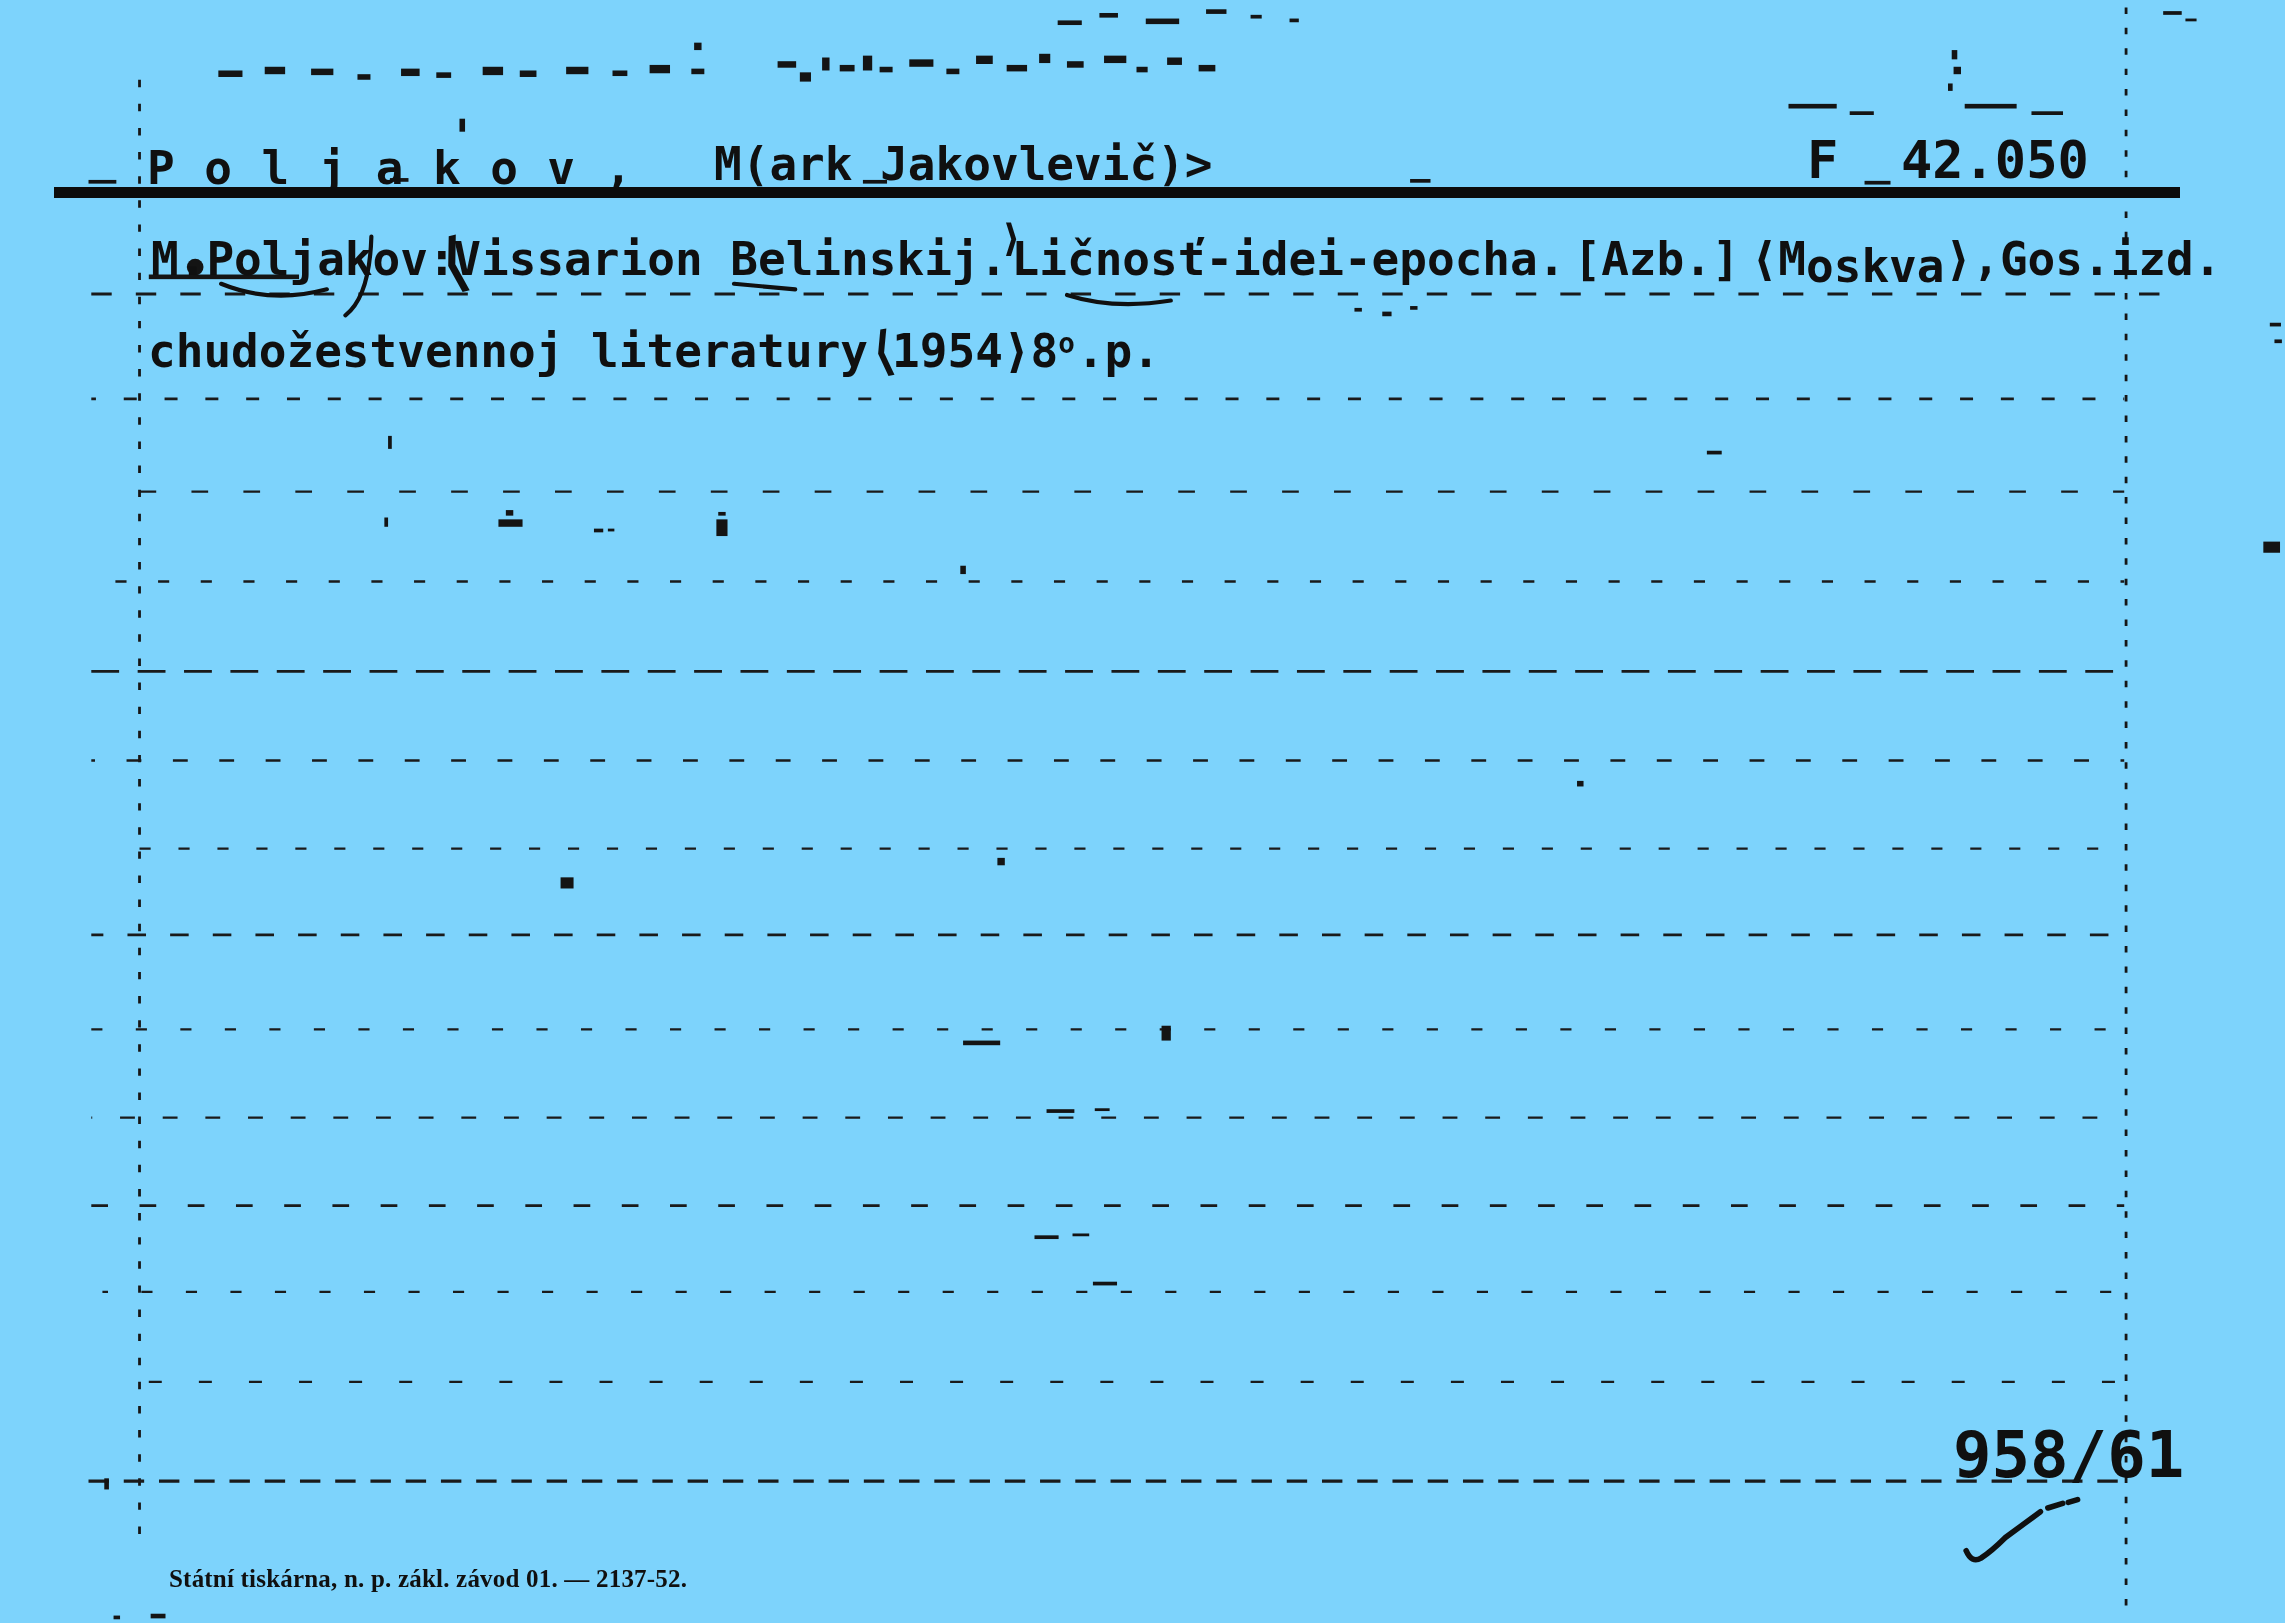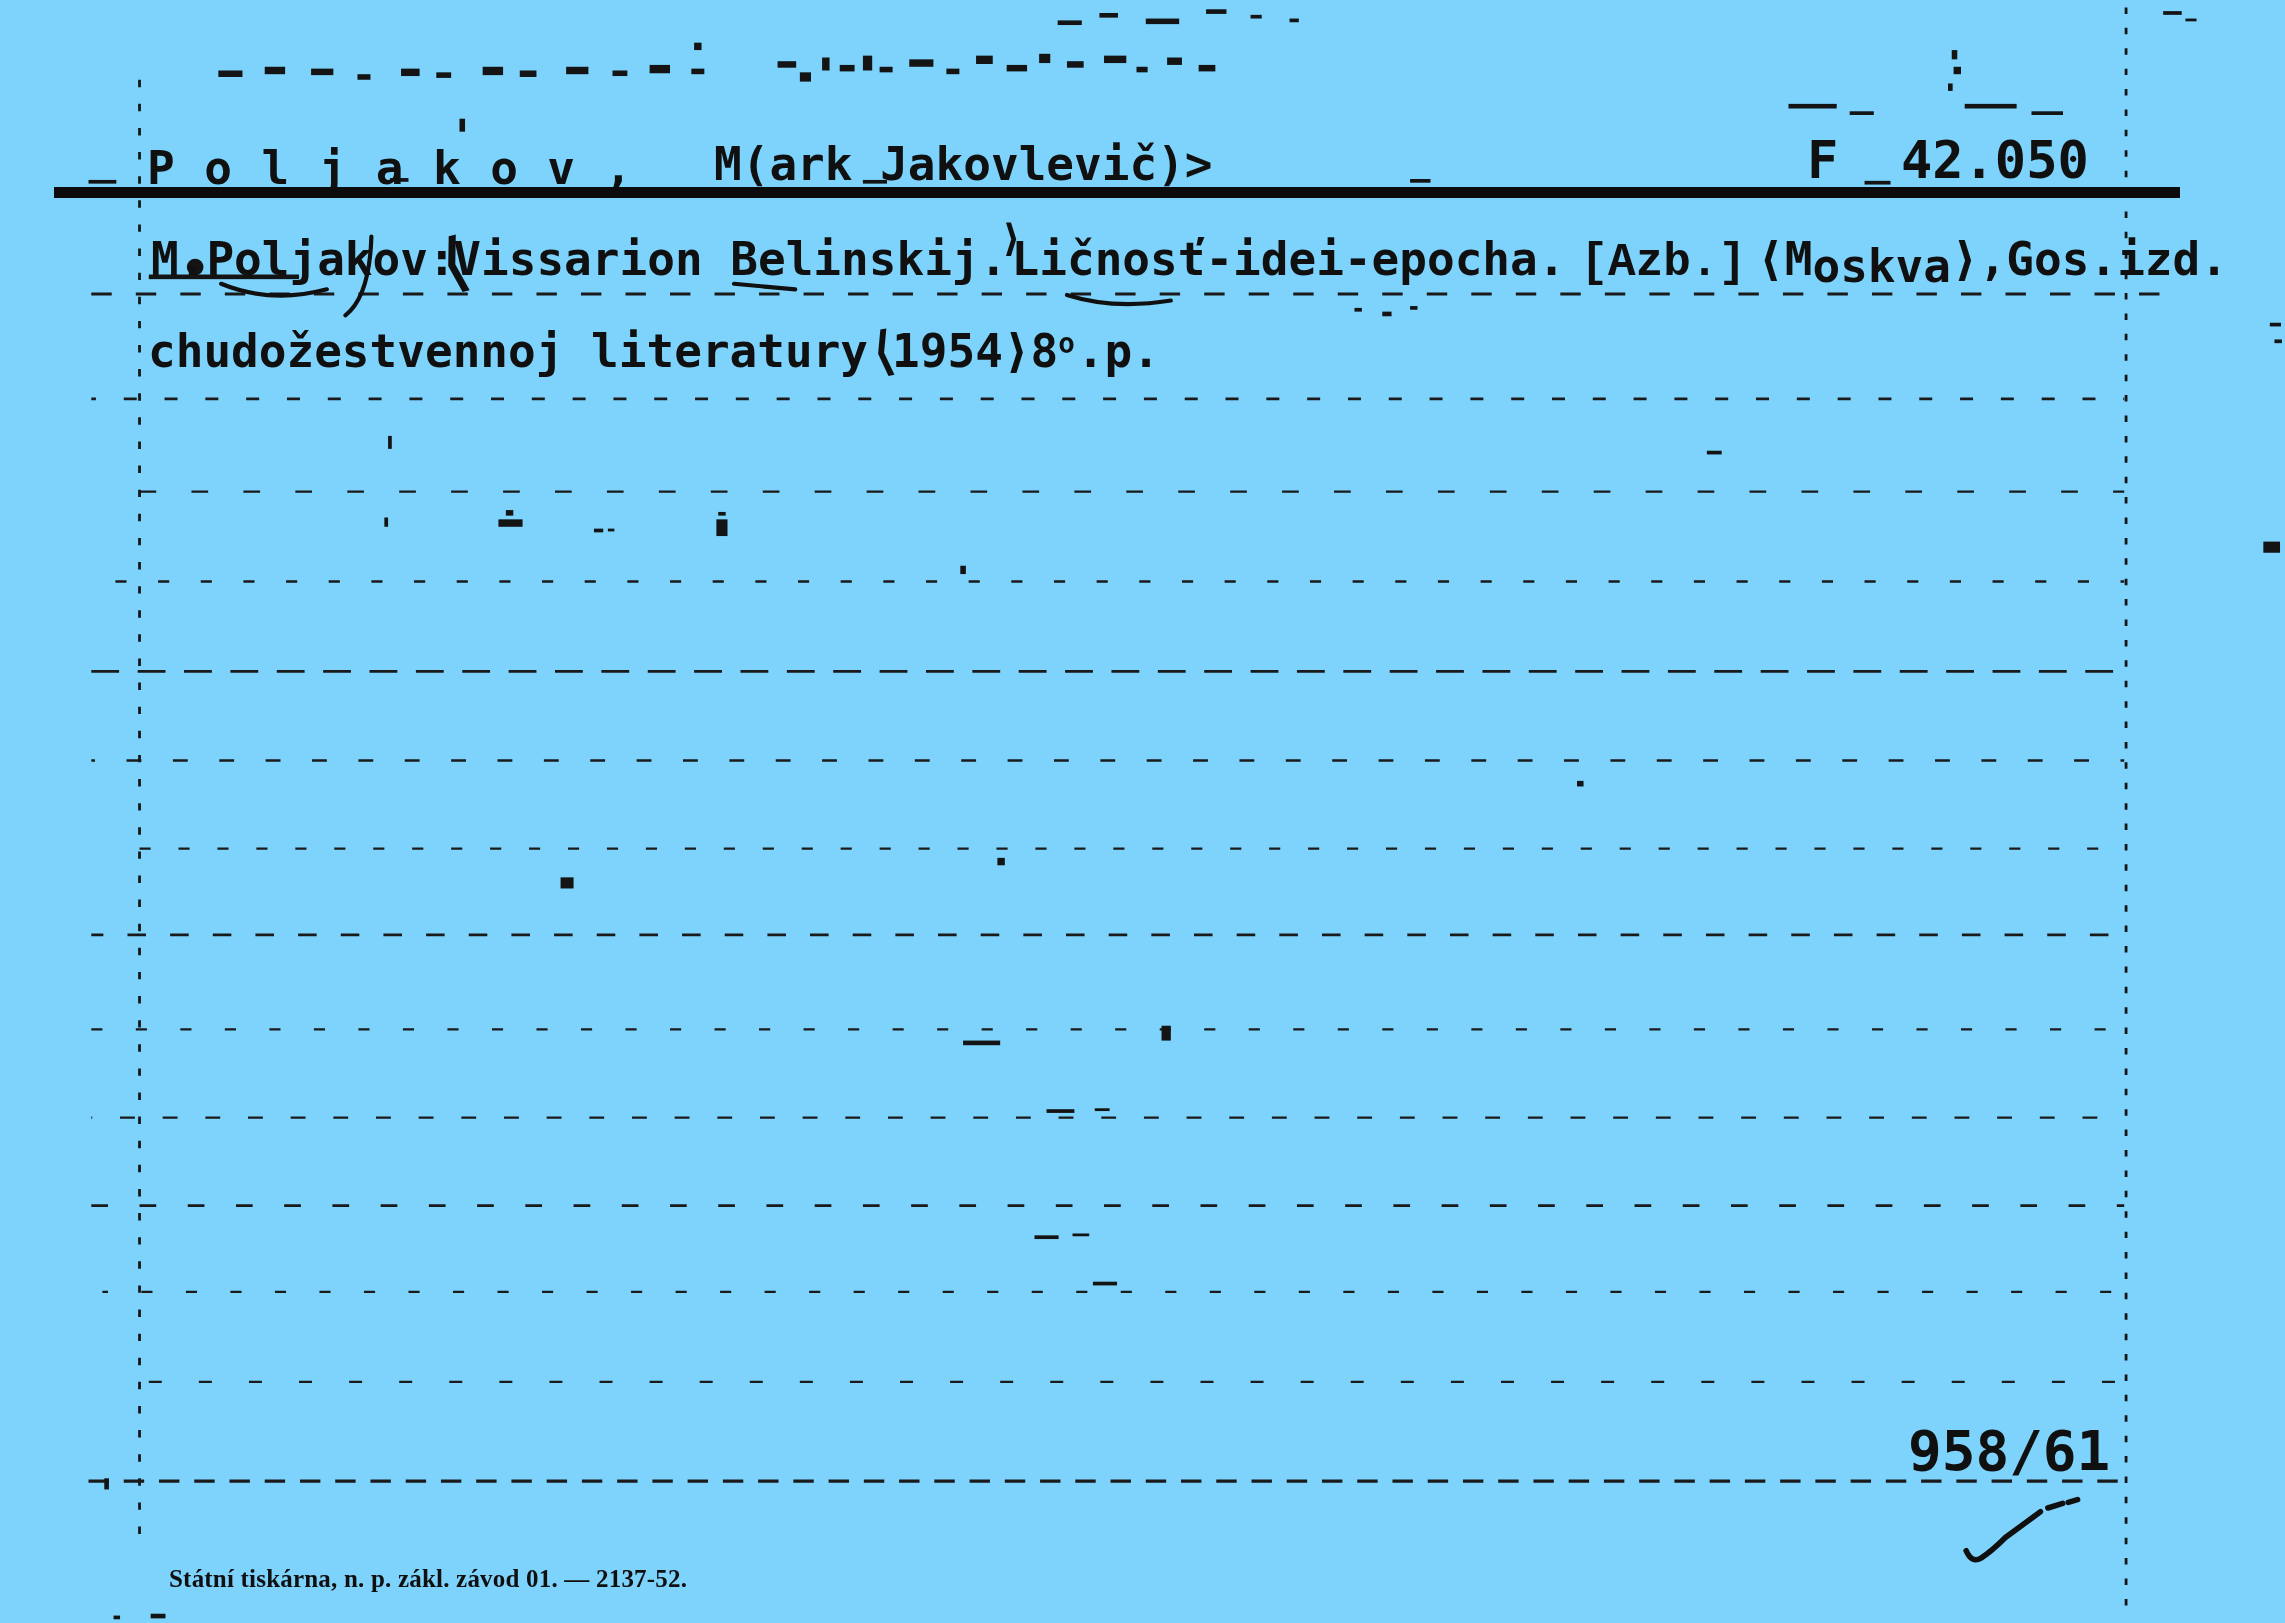--- a/index.html
+++ b/index.html
@@ -24,30 +24,30 @@
   .header-author   { left: 147px;  top: 145px;  font-size: 46px; letter-spacing: 0.9px; }
   .header-forename { left: 714px;  top: 141px;  font-size: 46px; }
   .shelfmark       { left: 1807px; top: 134px;  font-size: 52px; }
   .rule-thick {
     position: absolute; left: 54px; top: 187px; width: 2126px; height: 11px;
     background: #0c0c0c;
   }
   .line1 { left: 151px; top: 236px; font-size: 46px; }
   .line2 { left: 148px; top: 328px; font-size: 46px; }
   .binding { left: 151px; top: 885px; font-size: 48px; letter-spacing: 2.8px; }
-  .accession { left: 1908px; top: 1423px; font-size: 56px; }
+  .accession { left: 1953px; top: 1423px; font-size: 64px; }
   .footer-imprint {
     left: 169px; top: 1566px;
     font-family: Liberation Serif, serif;
     font-size: 25px; font-weight: 700; letter-spacing: 0.2px;
   }
   
   .hw-caret { display: inline-block; transform: rotate(-14deg) scale(1.2, 1.4); margin: 0 -15px 0 -15px; position: relative; top: 2.8px; }
   .raised   { position: relative; top: -24px; font-size: 0.82em; margin: 0 -11px 0 -7.4px; display: inline-block; }
-  .azb      { margin-left: 15px; font-family: Liberation Mono, monospace; }
+  .azb      { margin-left: 8px; }
   .place    { margin-left: 11px; }
   .lowered  { position: relative; top: 7.4px; }
   .hw-wedge { display: inline-block; transform: rotate(-10deg) scaleY(1.15); margin: 0 -5.6px 0 1.9px; }
   .supo     { position: relative; top: -0.5em; font-size: 0.6em; margin-right: 1.9px; display: inline-block; }
   .checkmark { position: absolute; left: 1955px; top: 1495px; }
 </style>
 </head>
 <body>
 
 <div class="card">

